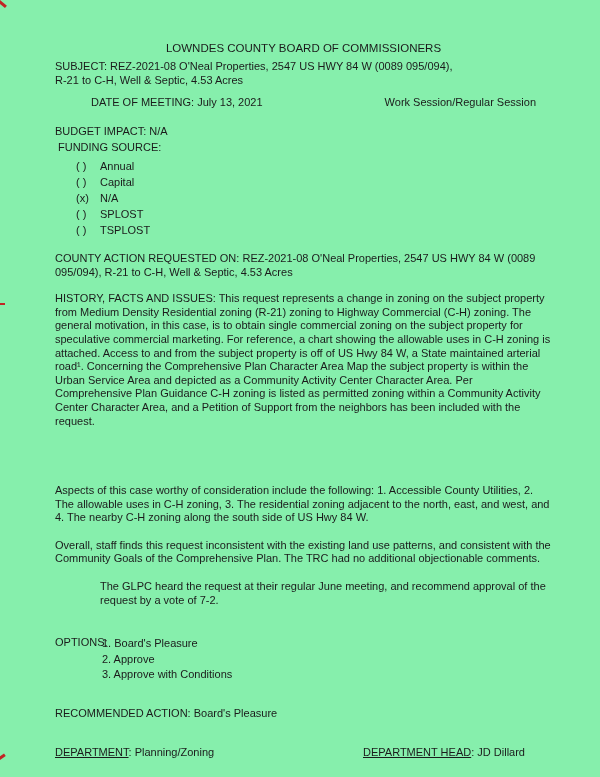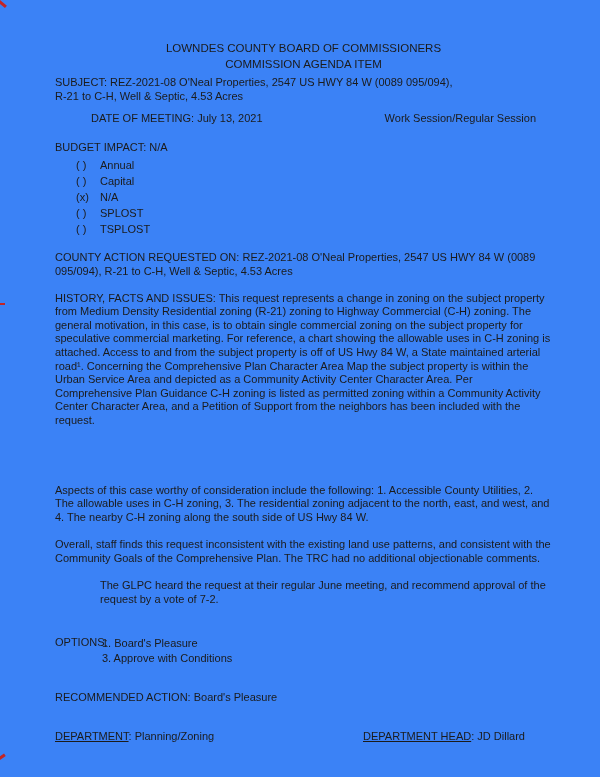--- a/index.html
+++ b/index.html
@@ -1,20 +1,20 @@
 <!DOCTYPE html>
 <html><head>
 <meta charset="utf-8">
 <style>
   html, body { margin: 0; padding: 0; background: #ffffff; }
   .page {
     position: relative;
     width: 600px;
     height: 777px;
-    background: #3b82f6;
+    background: #86efac;
     font-family: "Liberation Sans", sans-serif;
     color: #1b1b1b;
     font-size: 11px;
     line-height: 13.6px;
     overflow: hidden;
   }
   .content { padding: 40px 48px 0 55px; }
 
   .doc-title { text-align: center; font-size: 11.5px; line-height: 16px; }
   .subject-block { margin-top: 4px; max-width: 402px; }
@@ -57,41 +57,41 @@
 <div class="page">
 
   <div class="artifact artifact-top"></div>
   <div class="artifact artifact-mid"></div>
   <div class="artifact artifact-bottom"></div>
 
   <div class="content">
 
     <div class="doc-title">
       <div>LOWNDES COUNTY BOARD OF COMMISSIONERS</div>
-      <div>COMMISSION AGENDA ITEM</div>
     </div>
 
     <div class="subject-block">
       <span>SUBJECT:</span>
       <span>REZ-2021-08 O'Neal Properties, 2547 US HWY 84 W (0089 095/094), R-21 to C-H, Well &amp; Septic, 4.53 Acres</span>
     </div>
 
     <div class="meeting-row">
       <div>
         <span>DATE OF MEETING:</span>
         <span>July 13, 2021</span>
       </div>
       <div class="session">Work Session/Regular Session</div>
     </div>
 
     <div class="budget-block">
       <div>
         <span>BUDGET IMPACT:</span>
         <span>N/A</span>
       </div>
+      <div class="funding-label">FUNDING SOURCE:</div>
       <div class="fund-list">
         <div class="fund-row">
           <span class="fund-mark">(  )</span>
           <span>Annual</span>
         </div>
         <div class="fund-row">
           <span class="fund-mark">(  )</span>
           <span>Capital</span>
         </div>
         <div class="fund-row">
@@ -122,20 +122,21 @@
     <div class="para aspects-para">Aspects of this case worthy of consideration include the following: 1. Accessible County Utilities, 2. The allowable uses in C-H zoning, 3. The residential zoning adjacent to the north, east, and west, and 4. The nearby C-H zoning along the south side of US Hwy 84 W.</div>
 
     <div class="para overall-para">Overall, staff finds this request inconsistent with the existing land use patterns, and consistent with the Community Goals of the Comprehensive Plan. The TRC had no additional objectionable comments.</div>
 
     <div class="para glpc-para">The GLPC heard the request at their regular June meeting, and recommend approval of the request by a vote of 7-2.</div>
 
     <div class="options-block">
       <div class="options-label">OPTIONS:</div>
       <div class="options-items">
         <div>1. Board's Pleasure</div>
+        <div>2. Approve</div>
         <div>3. Approve with Conditions</div>
       </div>
     </div>
 
     <div class="recommended">
       <span>RECOMMENDED ACTION:</span>
       <span>Board's Pleasure</span>
     </div>
 
     <div class="dept-row">

